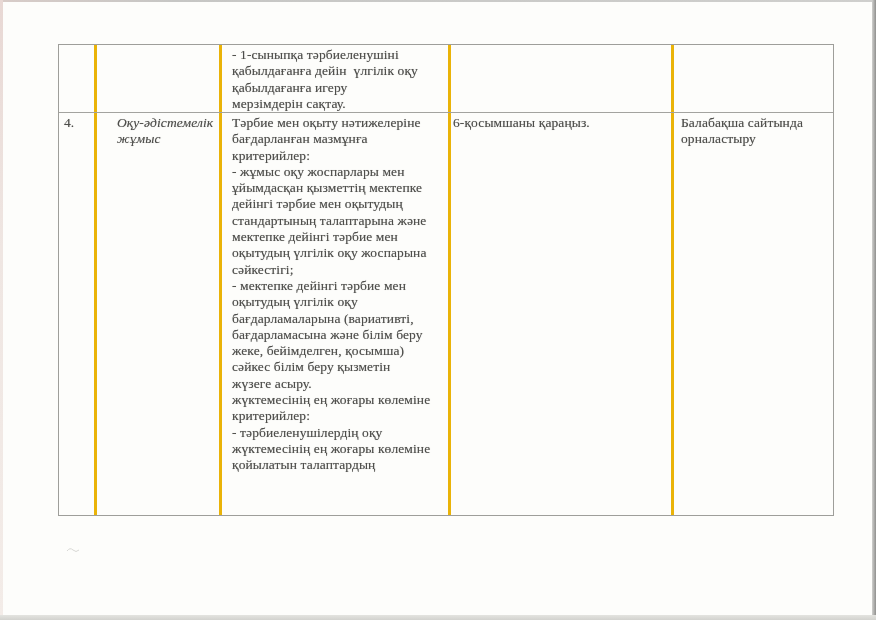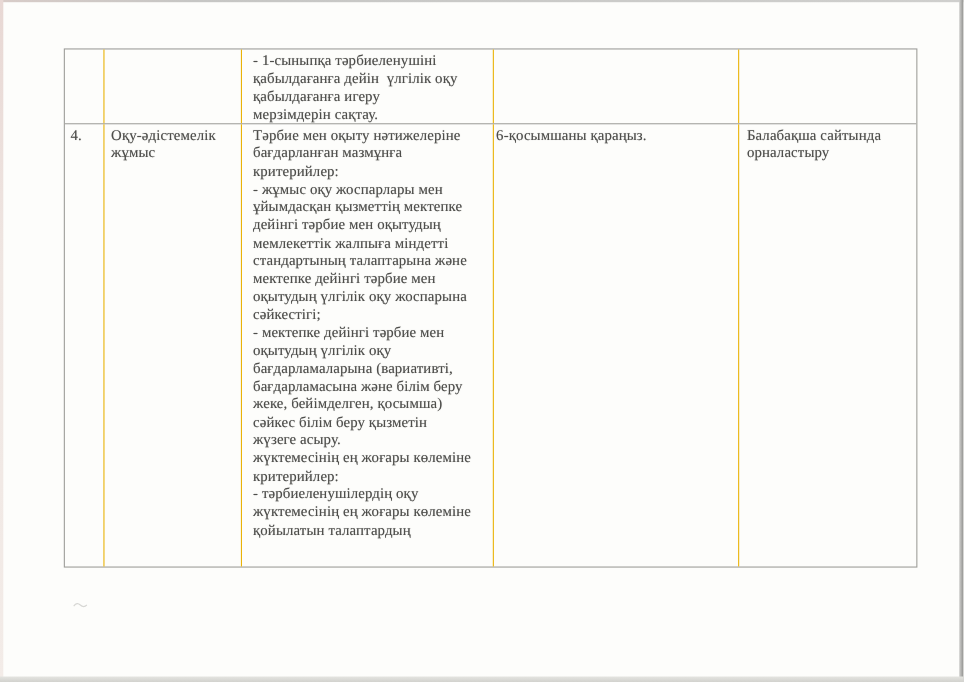--- a/index.html
+++ b/index.html
@@ -45,23 +45,23 @@
   }
   .trow { display: flex; }
   .trow + .trow { border-top: 1px solid #a3a39f; }
   .trow-0 { height: 67px; }
   .trow-1 { height: 402px; }
   .tcell {
     box-sizing: border-box;
     overflow: hidden;
     padding-top: 2px;
   }
-  .tcell + .tcell { border-left: 1px solid #eab308; }
+  .tcell + .tcell { border-left: 3px solid #eab308; }
   .tcol-0 { width: 35px;  padding-left: 5px;  }
-  .tcol-1 { width: 125px; padding-left: 6px; padding-right: 6px; }
+  .tcol-1 { width: 125px; padding-left: 20px; padding-right: 6px; font-style: italic; }
   .tcol-2 { width: 229px; padding-left: 10px; padding-right: 4px; }
   .tcol-3 { width: 211px; padding-left: 2px; padding-right: 6px; }
   .tcol-4 { width: 162px; padding-left: 7px; padding-right: 6px; margin-left: 12px; }
   .tline {
     white-space: pre;
     line-height: 16.3px;
     letter-spacing: 0.1px;
     text-shadow: 0 0 0.7px rgba(90,90,88,0.55);
   }
   
@@ -104,21 +104,20 @@
           <div class="tline">Оқу-әдістемелік</div>
           <div class="tline">жұмыс</div>
         </div>
         <div class="tcell tcol-2">
           <div class="tline">Тәрбие мен оқыту нәтижелеріне</div>
           <div class="tline">бағдарланған мазмұнға</div>
           <div class="tline">критерийлер:</div>
           <div class="tline">- жұмыс оқу жоспарлары мен</div>
           <div class="tline">ұйымдасқан қызметтің мектепке</div>
           <div class="tline">дейінгі тәрбие мен оқытудың</div>
-          <div class="tline">мемлекеттік жалпыға міндетті</div>
           <div class="tline">стандартының талаптарына және</div>
           <div class="tline">мектепке дейінгі тәрбие мен</div>
           <div class="tline">оқытудың үлгілік оқу жоспарына</div>
           <div class="tline">сәйкестігі;</div>
           <div class="tline">- мектепке дейінгі тәрбие мен</div>
           <div class="tline">оқытудың үлгілік оқу</div>
           <div class="tline">бағдарламаларына (вариативті,</div>
           <div class="tline">бағдарламасына және білім беру</div>
           <div class="tline">жеке, бейімделген, қосымша)</div>
           <div class="tline">сәйкес білім беру қызметін</div>

